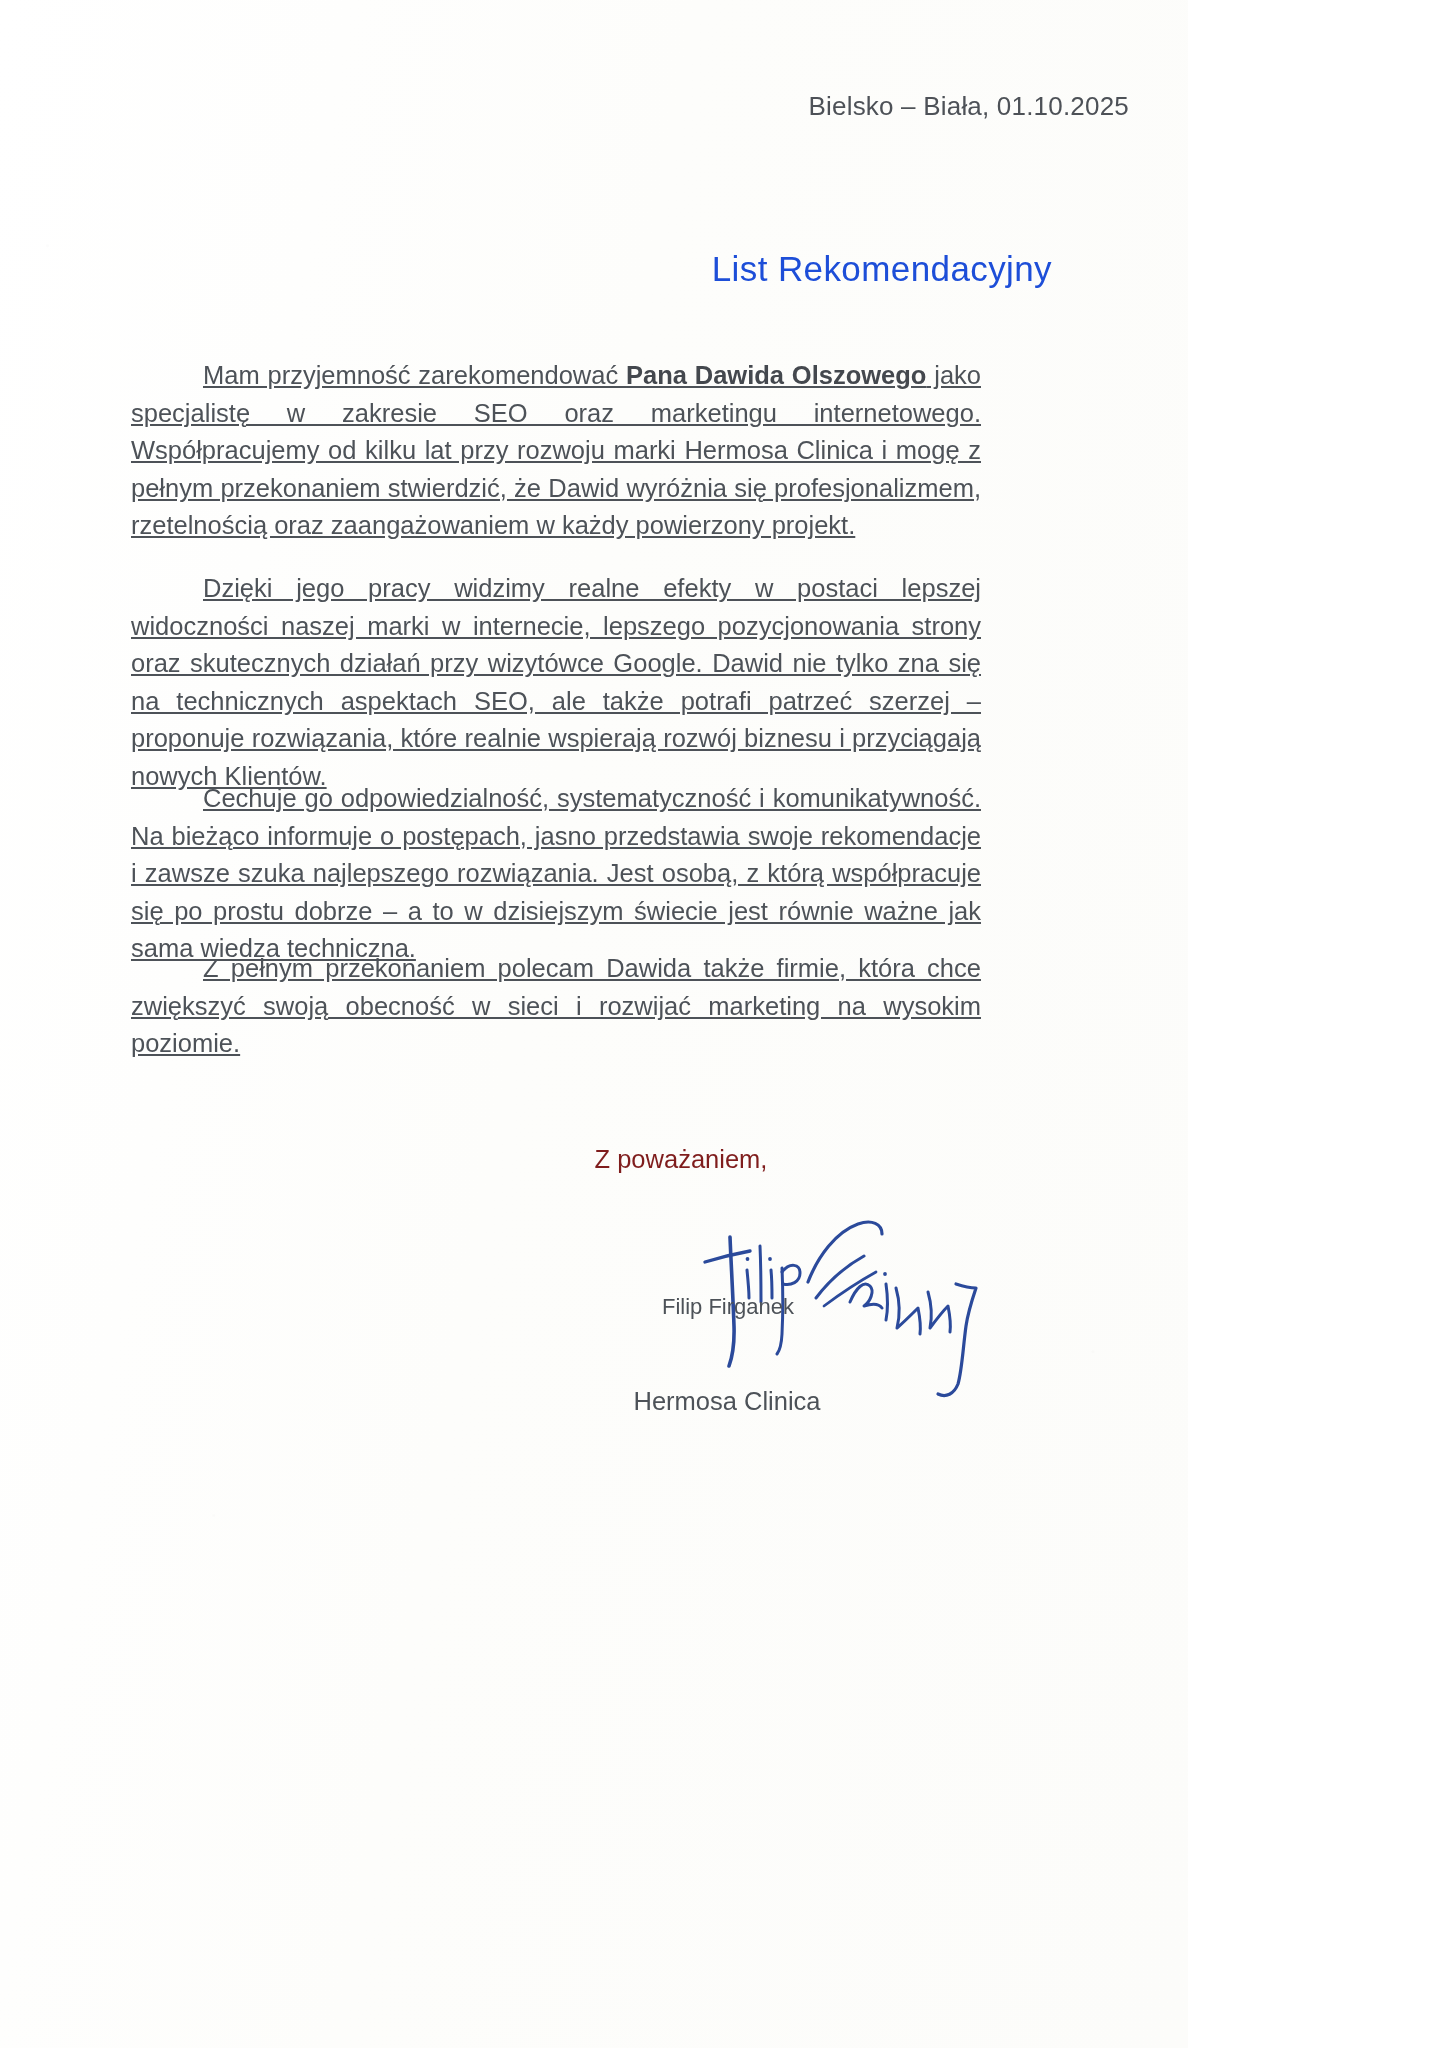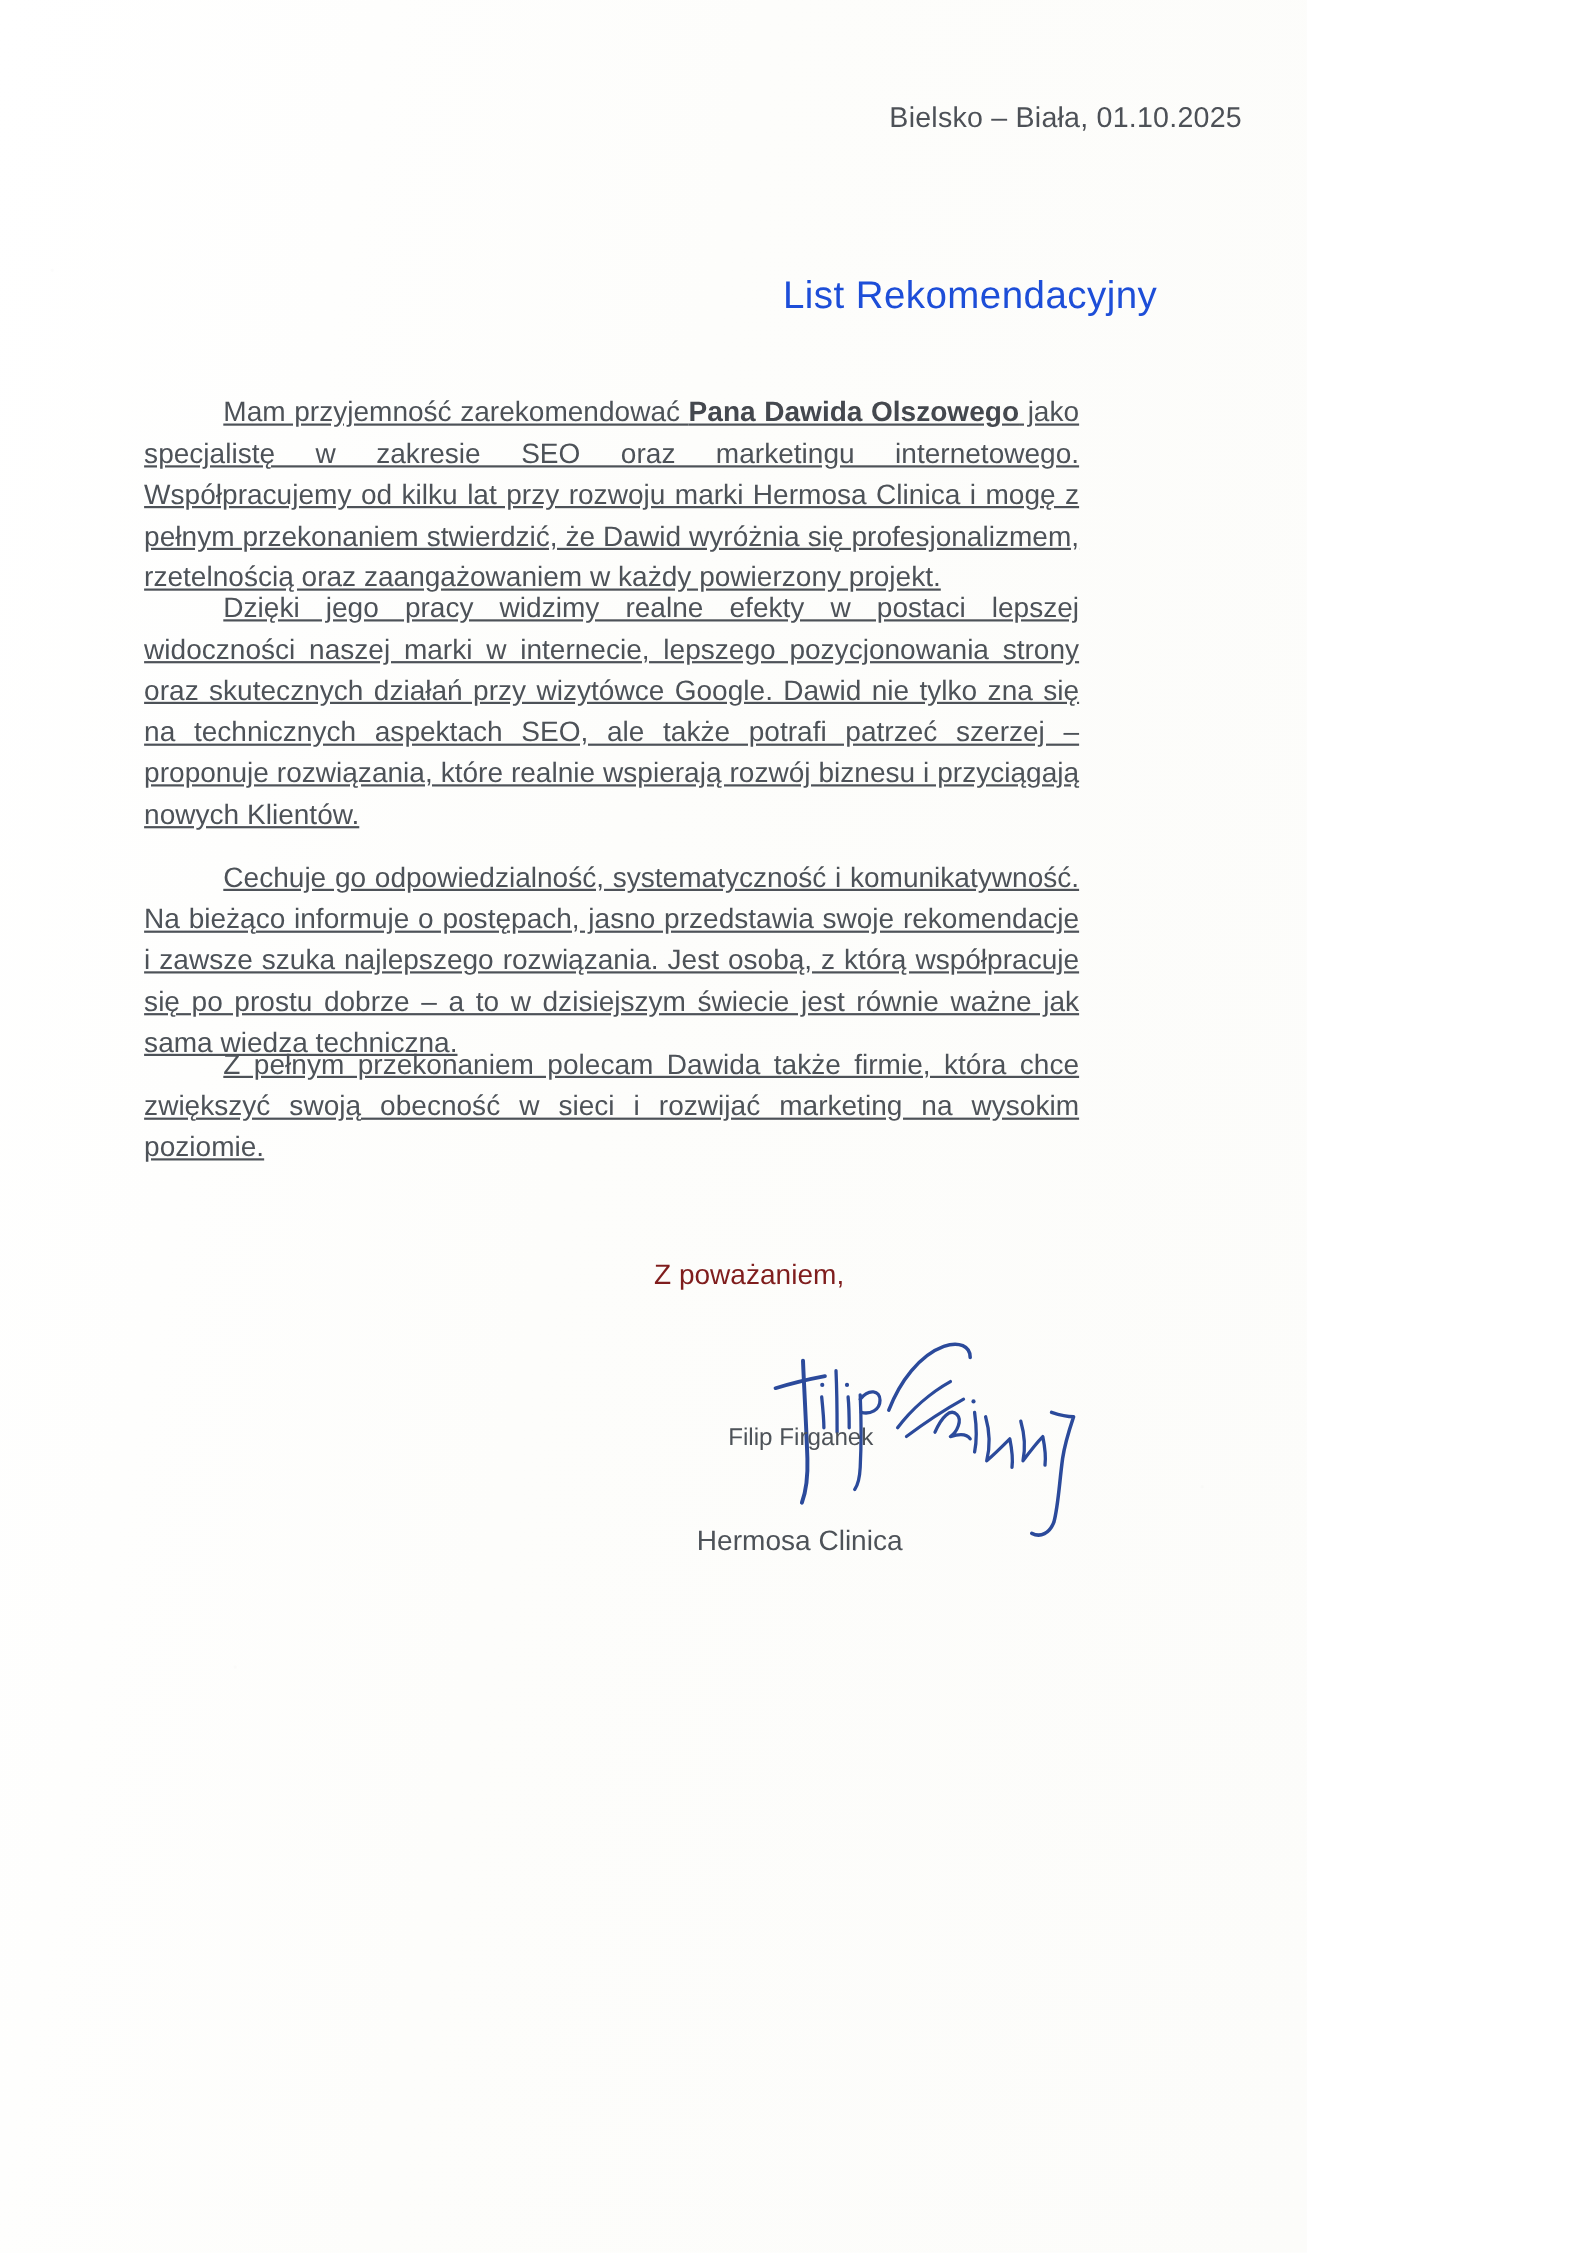--- a/index.html
+++ b/index.html
@@ -76,21 +76,21 @@
     text-indent: 72px;
     text-decoration: underline;
   }
   .body-block p:last-child { margin-bottom: 0; }
   .body-block strong {
     font-weight: bold;
     color: #44484e;
   }
 
   .para-1 { top: 357px; }
-  .para-2 { top: 535px; }
+  .para-2 { top: 570px; }
   .para-3 { top: 780px; }
   .para-4 { top: 950px; }
 
   .closing {
     position: absolute;
     top: 1145px;
     left: 0;
     right: 0;
     text-align: center;
     font-size: 25.5px;

